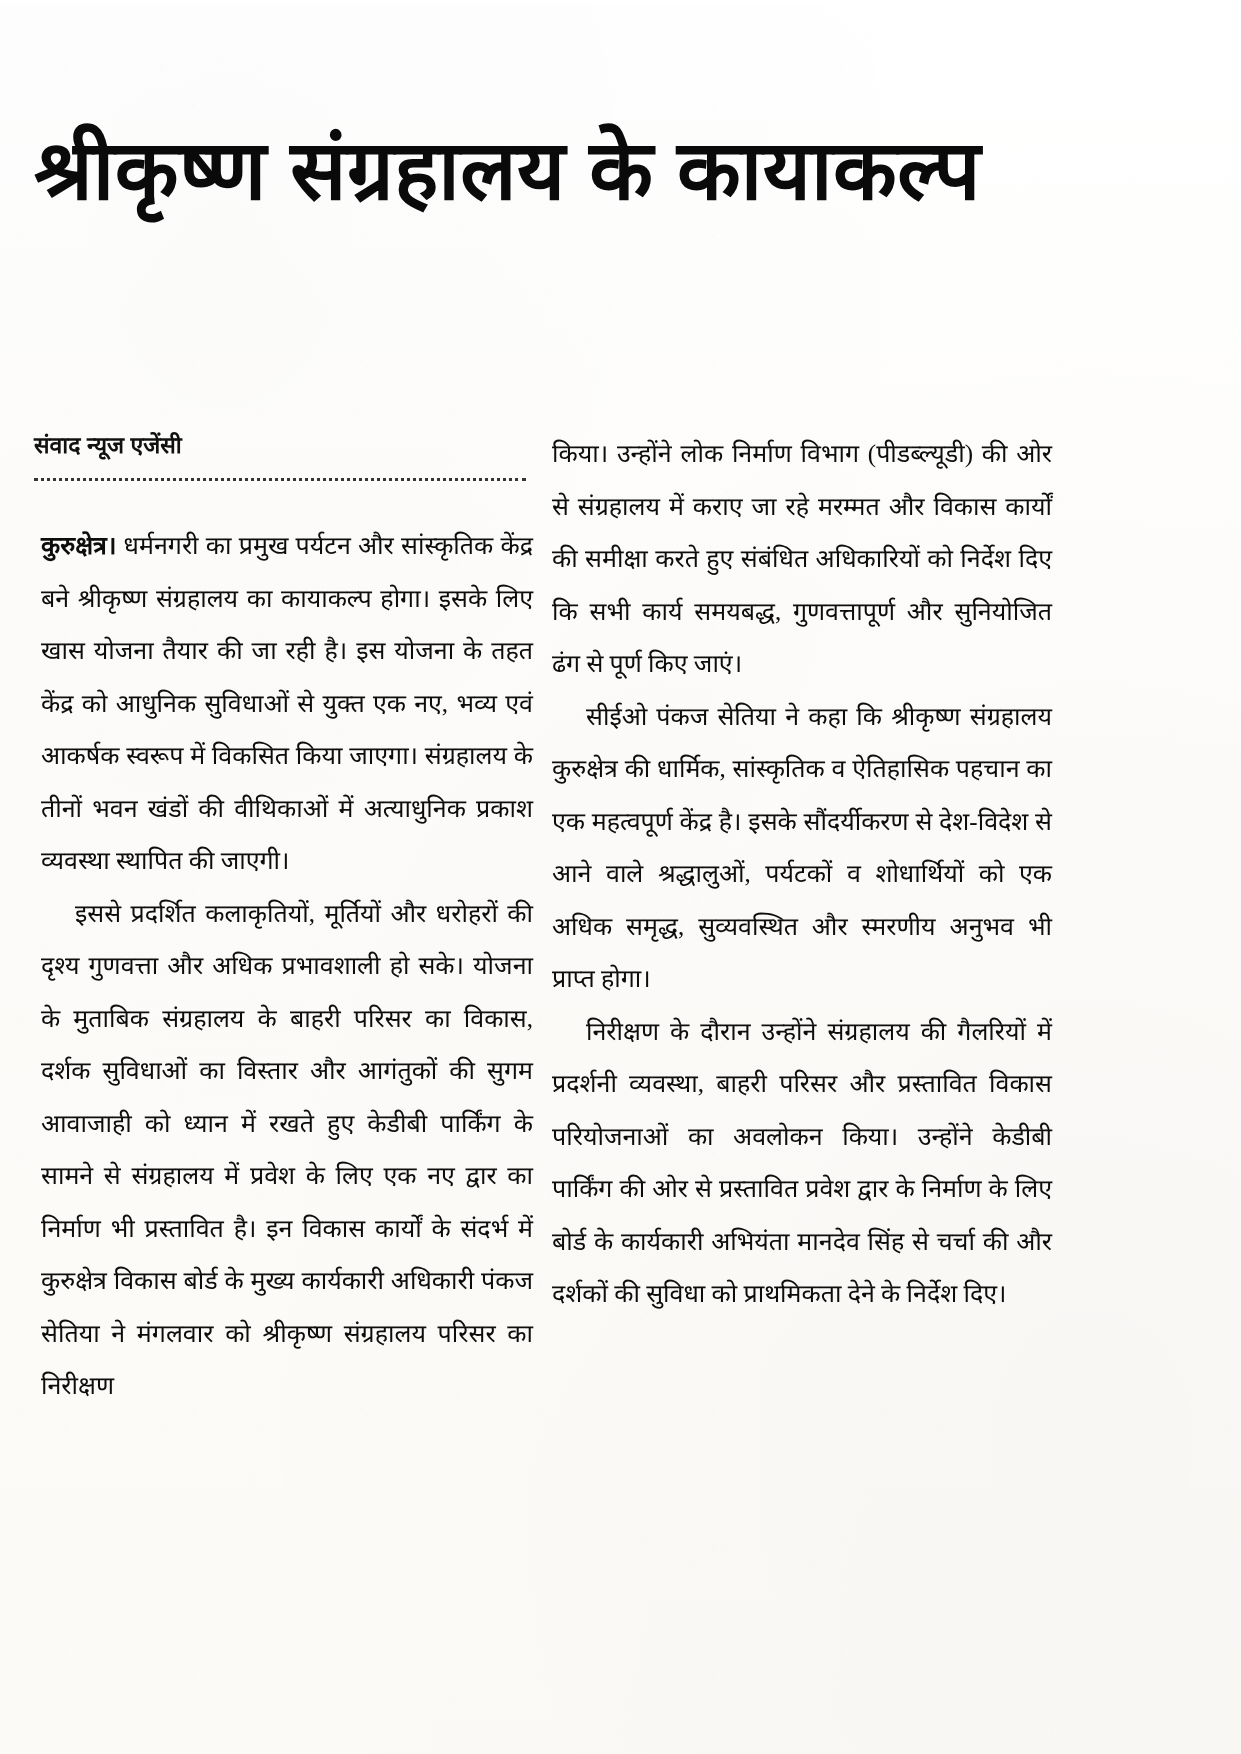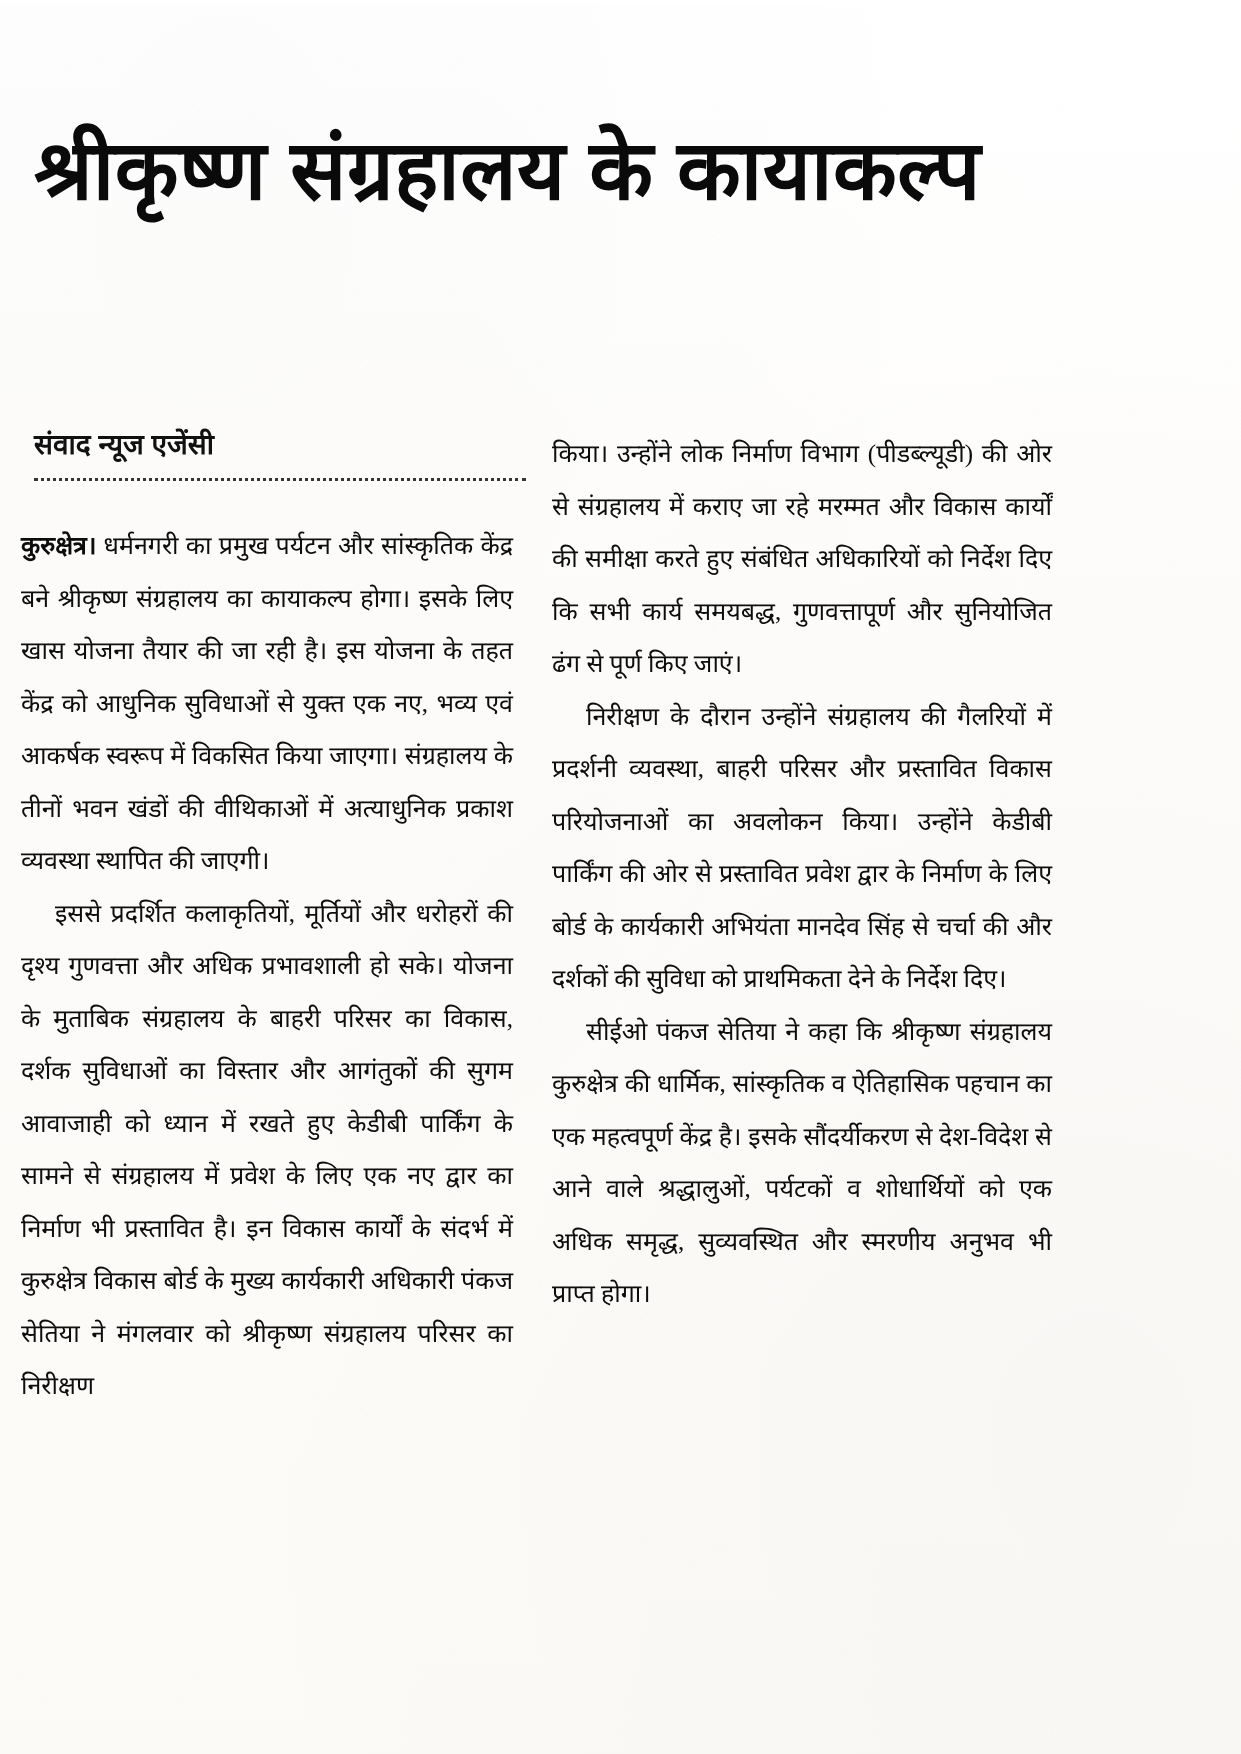--- a/index.html
+++ b/index.html
@@ -50,21 +50,21 @@
   .byline-wrap {
     position: absolute;
     left: 34px;
     top: 424px;
     width: 492px;
   }
 
   .byline {
     font-family: "Liberation Sans", "DejaVu Sans", sans-serif;
     font-weight: 700;
-    font-size: 28px;
+    font-size: 23px;
     line-height: 34px;
     color: #111;
   }
 
   .byline-rule {
     margin-top: 13px;
     width: 492px;
     height: 3px;
     border-bottom: 3px dotted #1a1a1a;
     opacity: 0.88;
@@ -75,21 +75,21 @@
     position: absolute;
     top: 516px;
     width: 492px;
     font-size: 25px;
     line-height: 52.5px;
     text-align: justify;
     text-justify: inter-word;
     color: #0d0d0d;
   }
 
-  .col-left  { left: 21px; }
+  .col-left  { left: 41px; }
   .col-right { left: 552px; top: 424px; width: 500px; }
 
   .col p {
     margin: 0;
     text-indent: 34px;
   }
 
   .col p.first {
     text-indent: 0;
   }
@@ -126,18 +126,18 @@
     <div class="byline-rule"></div>
   </div>
 
   <div class="col col-left">
     <p class="first"><span class="dateline">कुरुक्षेत्र।</span><span> धर्मनगरी का प्रमुख पर्यटन और सांस्कृतिक केंद्र बने श्रीकृष्ण संग्रहालय का कायाकल्प होगा। इसके लिए खास योजना तैयार की जा रही है। इस योजना के तहत केंद्र को आधुनिक सुविधाओं से युक्त एक नए, भव्य एवं आकर्षक स्वरूप में विकसित किया जाएगा। संग्रहालय के तीनों भवन खंडों की वीथिकाओं में अत्याधुनिक प्रकाश व्यवस्था स्थापित की जाएगी।</span></p>
     <p><span>इससे प्रदर्शित कलाकृतियों, मूर्तियों और धरोहरों की दृश्य गुणवत्ता और अधिक प्रभावशाली हो सके। योजना के मुताबिक संग्रहालय के बाहरी परिसर का विकास, दर्शक सुविधाओं का विस्तार और आगंतुकों की सुगम आवाजाही को ध्यान में रखते हुए केडीबी पार्किंग के सामने से संग्रहालय में प्रवेश के लिए एक नए द्वार का निर्माण भी प्रस्तावित है। इन विकास कार्यों के संदर्भ में कुरुक्षेत्र विकास बोर्ड के मुख्य कार्यकारी अधिकारी पंकज सेतिया ने मंगलवार को श्रीकृष्ण संग्रहालय परिसर का निरीक्षण</span></p>
   </div>
 
   <div class="col col-right">
     <p class="first"><span>किया। उन्होंने लोक निर्माण विभाग (पीडब्ल्यूडी) की ओर से संग्रहालय में कराए जा रहे मरम्मत और विकास कार्यों की समीक्षा करते हुए संबंधित अधिकारियों को निर्देश दिए कि सभी कार्य समयबद्ध, गुणवत्तापूर्ण और सुनियोजित ढंग से पूर्ण किए जाएं।</span></p>
+    <p><span>सीईओ पंकज सेतिया ने कहा कि श्रीकृष्ण संग्रहालय कुरुक्षेत्र की धार्मिक, सांस्कृतिक व ऐतिहासिक पहचान का एक महत्वपूर्ण केंद्र है। इसके सौंदर्यीकरण से देश-विदेश से आने वाले श्रद्धालुओं, पर्यटकों व शोधार्थियों को एक अधिक समृद्ध, सुव्यवस्थित और स्मरणीय अनुभव भी प्राप्त होगा।</span></p>
     <p><span>निरीक्षण के दौरान उन्होंने संग्रहालय की गैलरियों में प्रदर्शनी व्यवस्था, बाहरी परिसर और प्रस्तावित विकास परियोजनाओं का अवलोकन किया। उन्होंने केडीबी पार्किंग की ओर से प्रस्तावित प्रवेश द्वार के निर्माण के लिए बोर्ड के कार्यकारी अभियंता मानदेव सिंह से चर्चा की और दर्शकों की सुविधा को प्राथमिकता देने के निर्देश दिए।</span></p>
-    <p><span>सीईओ पंकज सेतिया ने कहा कि श्रीकृष्ण संग्रहालय कुरुक्षेत्र की धार्मिक, सांस्कृतिक व ऐतिहासिक पहचान का एक महत्वपूर्ण केंद्र है। इसके सौंदर्यीकरण से देश-विदेश से आने वाले श्रद्धालुओं, पर्यटकों व शोधार्थियों को एक अधिक समृद्ध, सुव्यवस्थित और स्मरणीय अनुभव भी प्राप्त होगा।</span></p>
   </div>
 
   <div class="speckle"></div>
 </div>
 
 </body></html>

